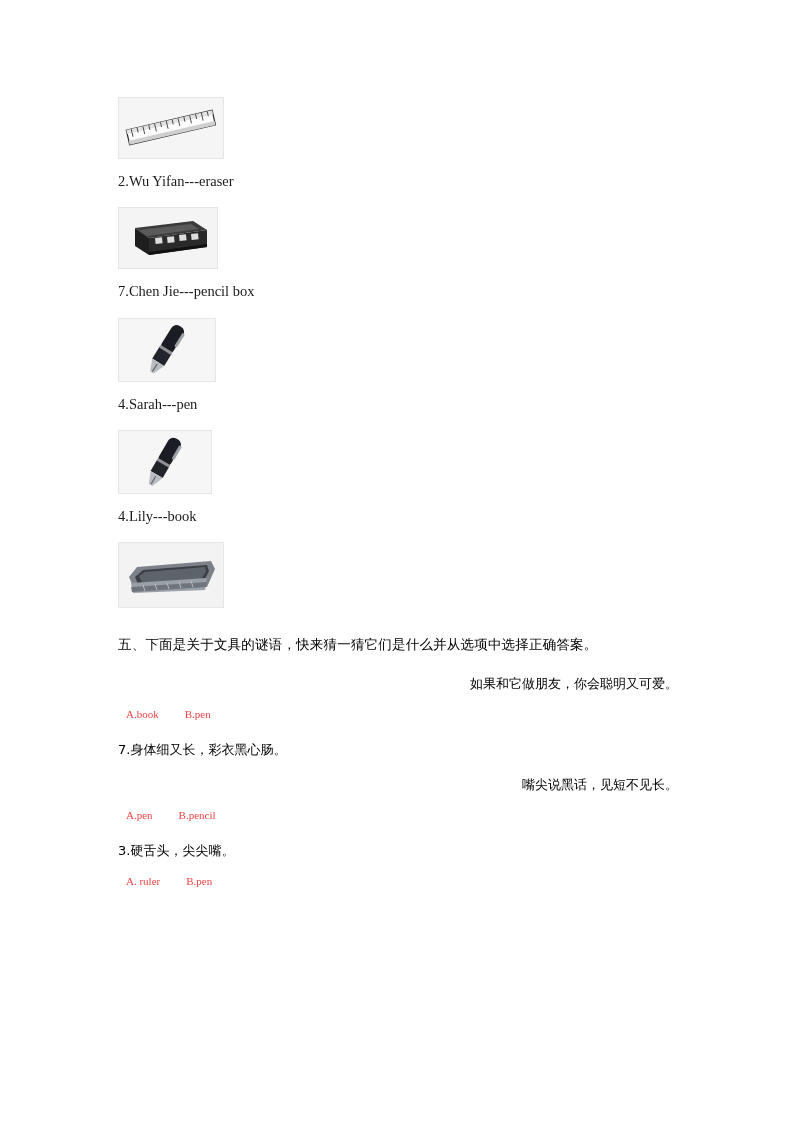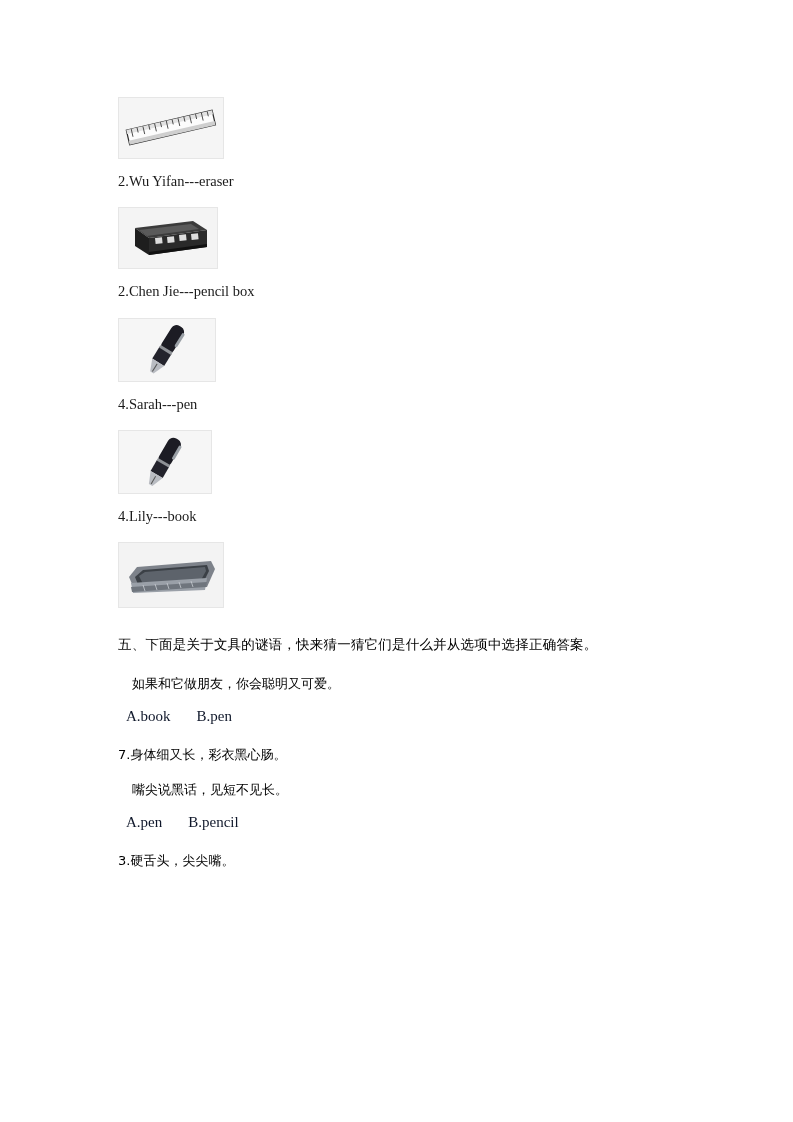--- a/index.html
+++ b/index.html
@@ -62,26 +62,26 @@
     letter-spacing: 0.2px;
   }
   .cn {
     font-family: "DejaVu Sans", sans-serif;
     font-size: 13px;
     line-height: 1.6;
     color: #000;
   }
   .riddle { margin-top: 20px; }
   .riddle .l1 { margin: 0; }
-  .riddle .l2 { margin: 14px 0 0 14px; }
+  .riddle .l2 { margin: 14px 0 0 14px; text-align: right; }
   .riddle .opts {
     margin: 13px 0 0 8px;
     font-family: "Liberation Serif", serif;
-    font-size: 15px;
-    color: #0f172a;
+    font-size: 11px;
+    color: #ef4444;
   }
   .opts .opt-b { margin-left: 26px; }
 
   
   svg { display: block; }
 </style>
 </head>
 <body>
 
 <div class="page">
@@ -124,21 +124,21 @@
           <polygon points="30,30 88,22 88,39 30,47" fill="#2a2a2a"></polygon>
           <polygon points="20,22 72,16 80,21 28,28" fill="#5a5a5a"></polygon>
           <rect x="36" y="30" width="7" height="6" fill="#ddd" transform="rotate(-6 36 30)"></rect>
           <rect x="48" y="29" width="7" height="6" fill="#ddd" transform="rotate(-6 48 29)"></rect>
           <rect x="60" y="27" width="7" height="6" fill="#ddd" transform="rotate(-6 60 27)"></rect>
           <rect x="72" y="26" width="7" height="6" fill="#ddd" transform="rotate(-6 72 26)"></rect>
           <polygon points="30,44 88,36 88,39 30,47" fill="#111"></polygon>
         </g>
       </svg>
     </div>
-    <p class="item-line label-line">2.Chen Jie---pencil box</p>
+    <p class="item-line label-line">7.Chen Jie---pencil box</p>
 
     <div class="pic pic-pen1">
       <svg width="96" height="62" viewBox="0 0 96 62">
         <rect x="0" y="0" width="96" height="62" fill="#f6f6f6"></rect>
         <g transform="rotate(32 48 31)">
           <rect x="40" y="4" width="14" height="30" rx="6" fill="#1c1c24"></rect>
           <rect x="40" y="32" width="14" height="14" fill="#23232c"></rect>
           <polygon points="40,46 54,46 49,58 45,58" fill="#b9bcc2"></polygon>
           <line x1="47" y1="48" x2="47" y2="57" stroke="#555" stroke-width="1"></line>
           <rect x="40" y="30" width="14" height="3" fill="#8e9196"></rect>
@@ -195,16 +195,19 @@
     <div class="riddle">
       <p class="cn l1">7.身体细又长，彩衣黑心肠。</p>
       <p class="cn l2">嘴尖说黑话，见短不见长。</p>
       <p class="opts">
         <span>A.pen</span><span class="opt-b">B.pencil</span>
       </p>
     </div>
 
     <div class="riddle">
       <p class="cn l1">3.硬舌头，尖尖嘴。</p>
+      <p class="opts">
+        <span>A. ruler</span><span class="opt-b">B.pen</span>
+      </p>
     </div>
 
   </div>
 </div>
 
 </body></html>

